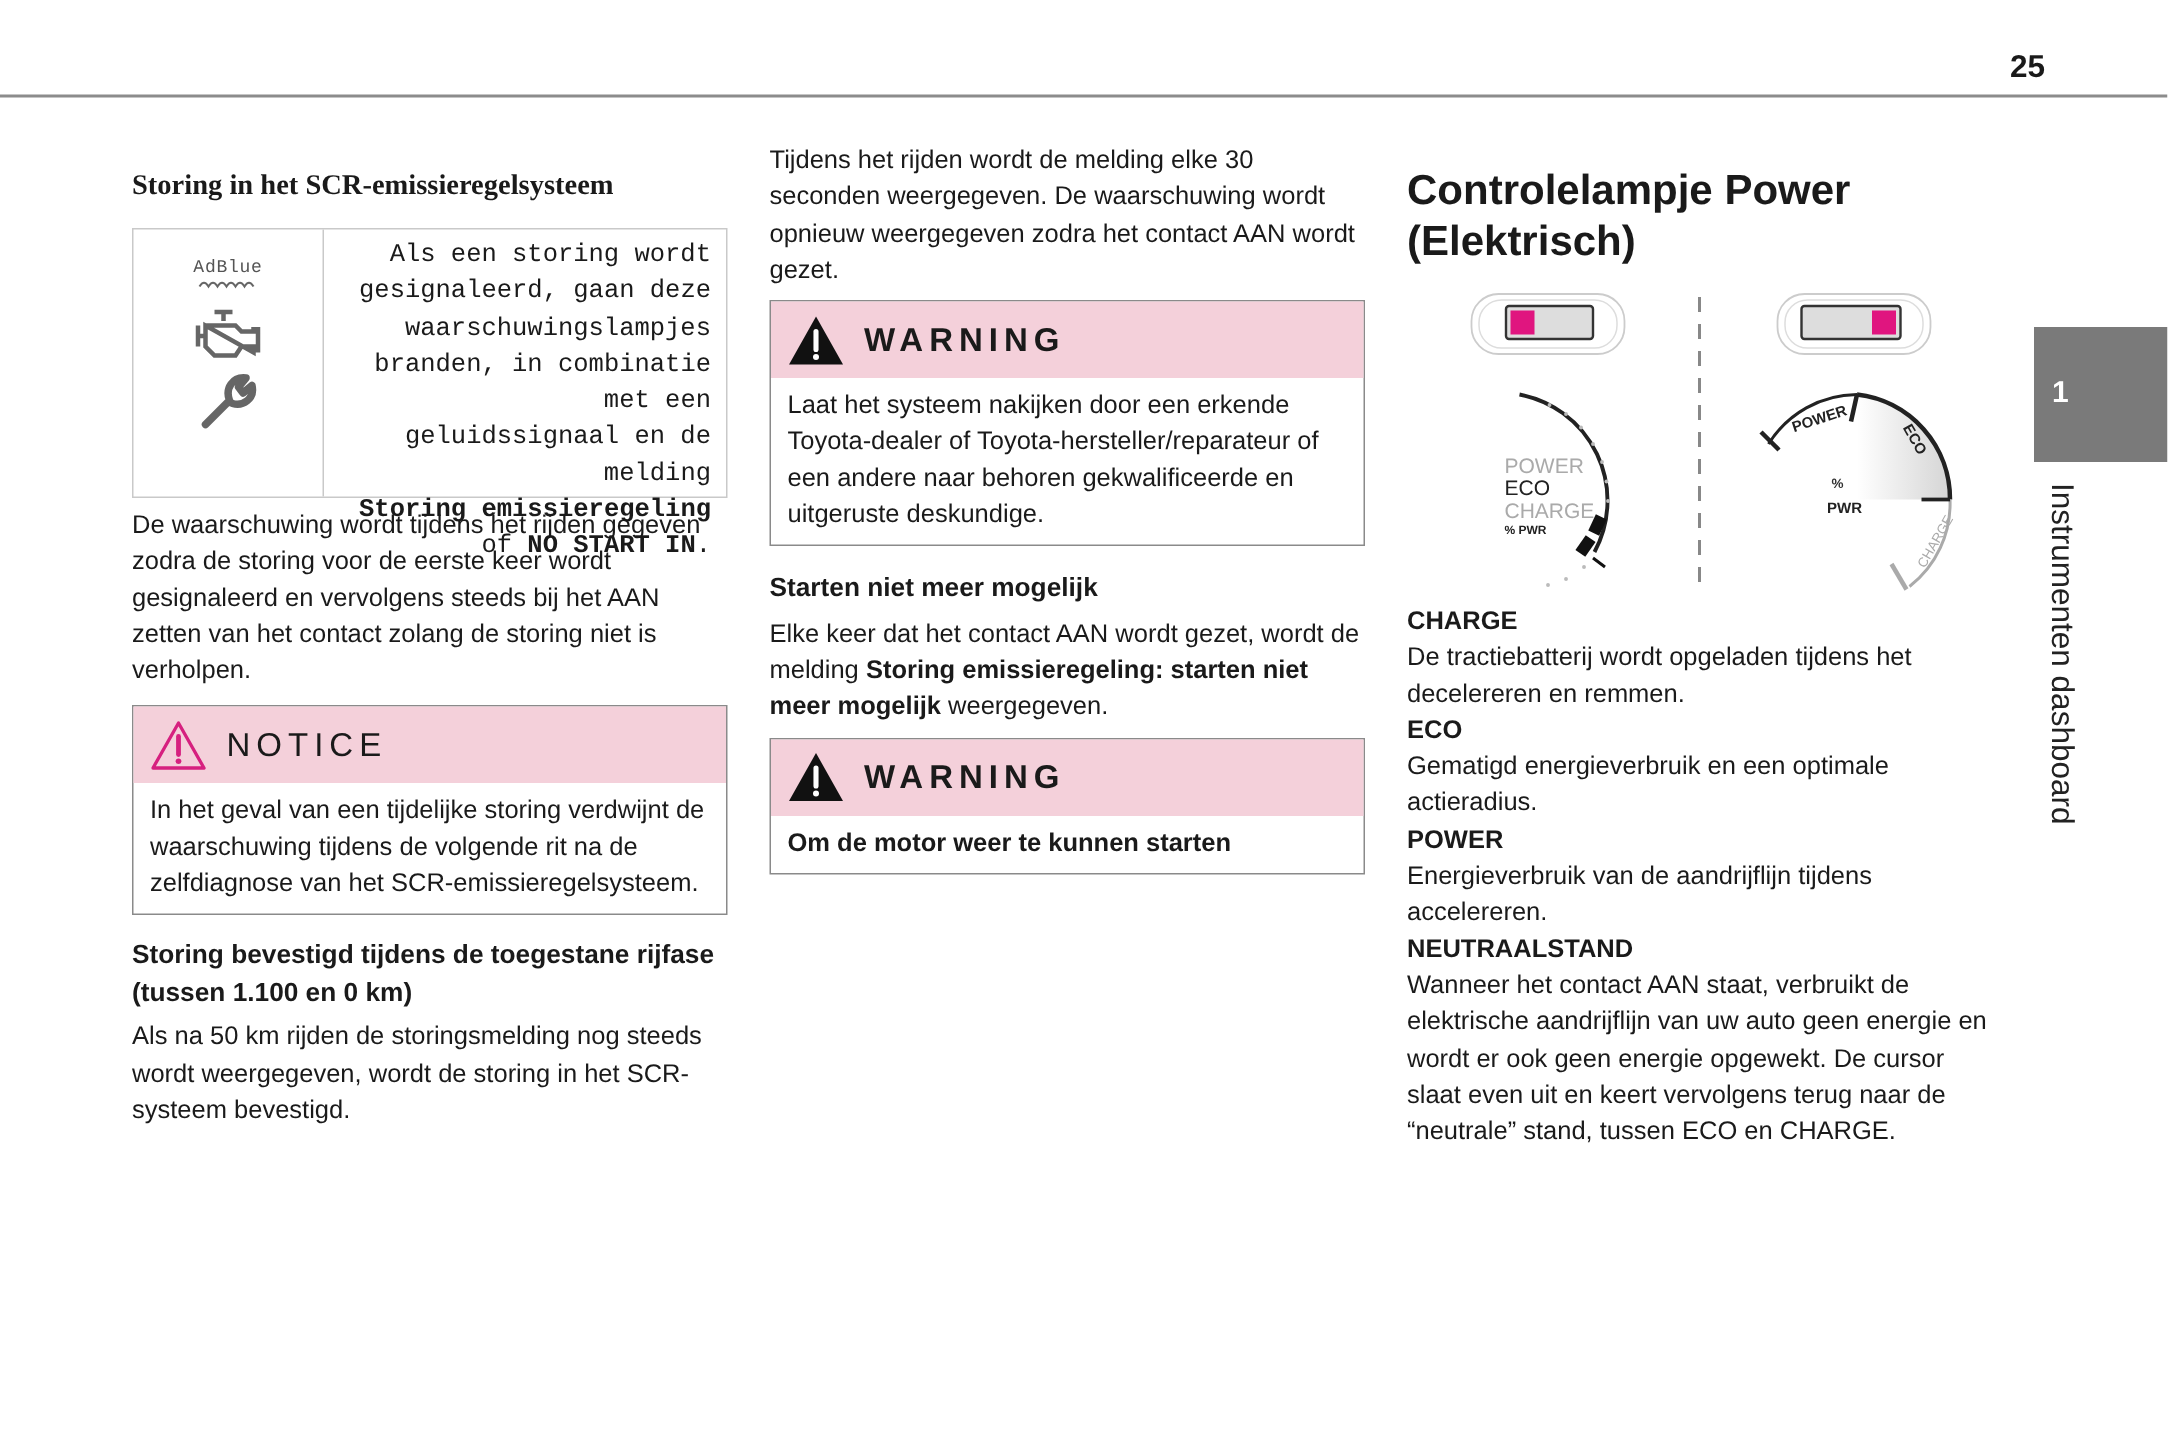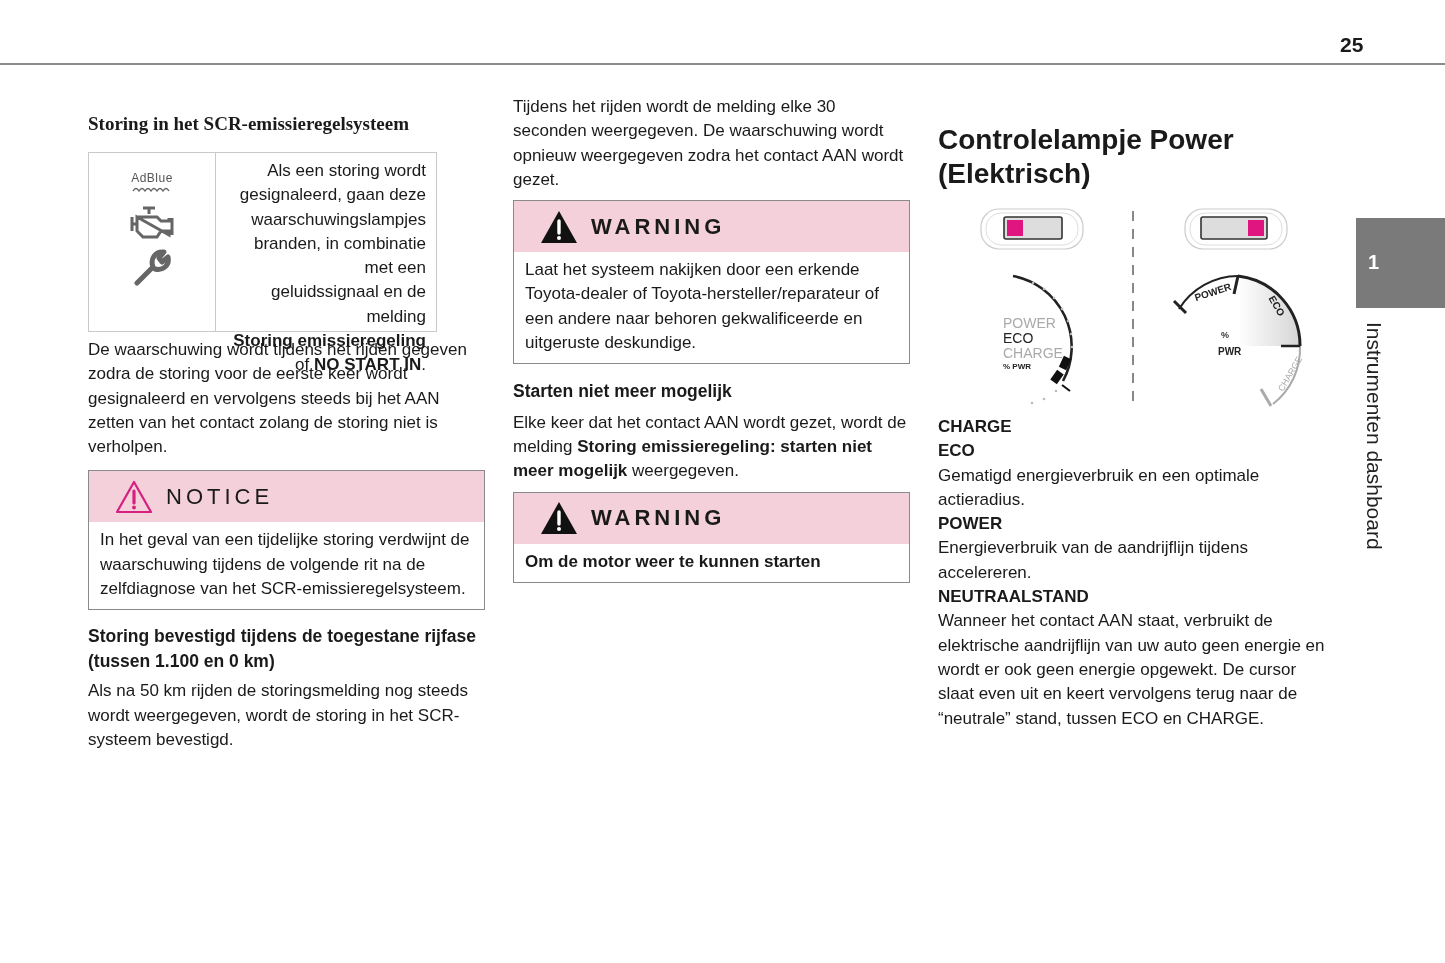--- a/index.html
+++ b/index.html
@@ -14,30 +14,30 @@
   .chapter-title { position: absolute; left: 1362px; top: 322px; writing-mode: vertical-rl; font-size: 21px; color: #222; white-space: nowrap; }
 
   .col { position: absolute; top: 110px; }
   .col1 { left: 88px; width: 397px; }
   .col2 { left: 513px; width: 397px; top: 95px; }
   .col3 { left: 938px; width: 390px; }
 
   p, .txt { font-size: 17px; line-height: 24.3px; }
   .h2 { font-weight: bold; font-size: 19px; line-height: 28px; font-family: Liberation Serif, serif; }
   .h3 { font-weight: bold; font-size: 17.5px; line-height: 24.5px; }
-  .big-title { font-weight: bold; font-size: 28px; line-height: 34px; margin-top: 13px; }
+  .big-title { font-weight: bold; font-size: 28px; line-height: 34px; }
   b { font-weight: bold; }
 
-  .icon-table { display: flex; border: 1px solid #c9c9c9; margin-top: 14px; width: 349px; height: 180px; }
+  .icon-table { display: flex; border: 1px solid #c9c9c9; margin-top: 14px; width: 397px; height: 180px; font-family: Liberation Mono, monospace; }
   .icon-cell { width: 127px; border-right: 1px solid #c9c9c9; display: flex; flex-direction: column; align-items: center; padding-top: 18px; }
   .icon-text { flex: 1; padding: 6px 10px 0 11px; font-size: 17px; line-height: 24.3px; text-align: right; }
   .adblue-label { font-size: 12px; color: #555; letter-spacing: 0.5px; }
 
   .callout { border: 1.5px solid #8a8a8a; margin-top: 10px; }
-  .callout-head { background: #f4d0da; height: 51px; display: flex; align-items: center; padding-left: 25px; }
+  .callout-head { background: #f4d0da; height: 51px; display: flex; align-items: center; padding-left: 10px; }
   .callout-head .title { font-size: 22px; letter-spacing: 4px; margin-left: 12px; }
   .callout-head .title.warn { font-weight: bold; }
   .callout-body { padding: 6px 11px 8px 11px; font-size: 17px; line-height: 24.3px; }
 
   .diagram { position: relative; width: 390px; height: 210px; margin-top: 10px; }
   .def-term { font-weight: bold; font-size: 17px; line-height: 24.3px; }
 </style>
 </head>
 <body>
 
@@ -196,20 +196,21 @@
         <text x="331" y="108" font-family="Liberation Sans, sans-serif" font-size="10" font-weight="bold" fill="#222" transform="rotate(60 340 102)">ECO</text>
         <text x="326" y="186" font-family="Liberation Sans, sans-serif" font-size="9" fill="#aaa" transform="rotate(-60 340 172)">CHARGE</text>
         <text x="283" y="137" font-family="Liberation Sans, sans-serif" font-size="9" font-weight="bold" fill="#333">%</text>
         <text x="280" y="154" font-family="Liberation Sans, sans-serif" font-size="10" font-weight="bold" fill="#222">PWR</text>
       </g>
     </svg>
   </div>
 
   <div style="margin-top:4px">
     <div class="def-term">CHARGE</div>
+    <p>De tractiebatterij wordt opgeladen tijdens het decelereren en remmen.</p>
     <div class="def-term">ECO</div>
     <p>Gematigd energieverbruik en een optimale actieradius.</p>
     <div class="def-term">POWER</div>
     <p>Energieverbruik van de aandrijflijn tijdens accelereren.</p>
     <div class="def-term">NEUTRAALSTAND</div>
     <p>Wanneer het contact AAN staat, verbruikt de elektrische aandrijflijn van uw auto geen energie en wordt er ook geen energie opgewekt. De cursor slaat even uit en keert vervolgens terug naar de “neutrale” stand, tussen ECO en CHARGE.</p>
   </div>
 </div>
 
 </body></html>

